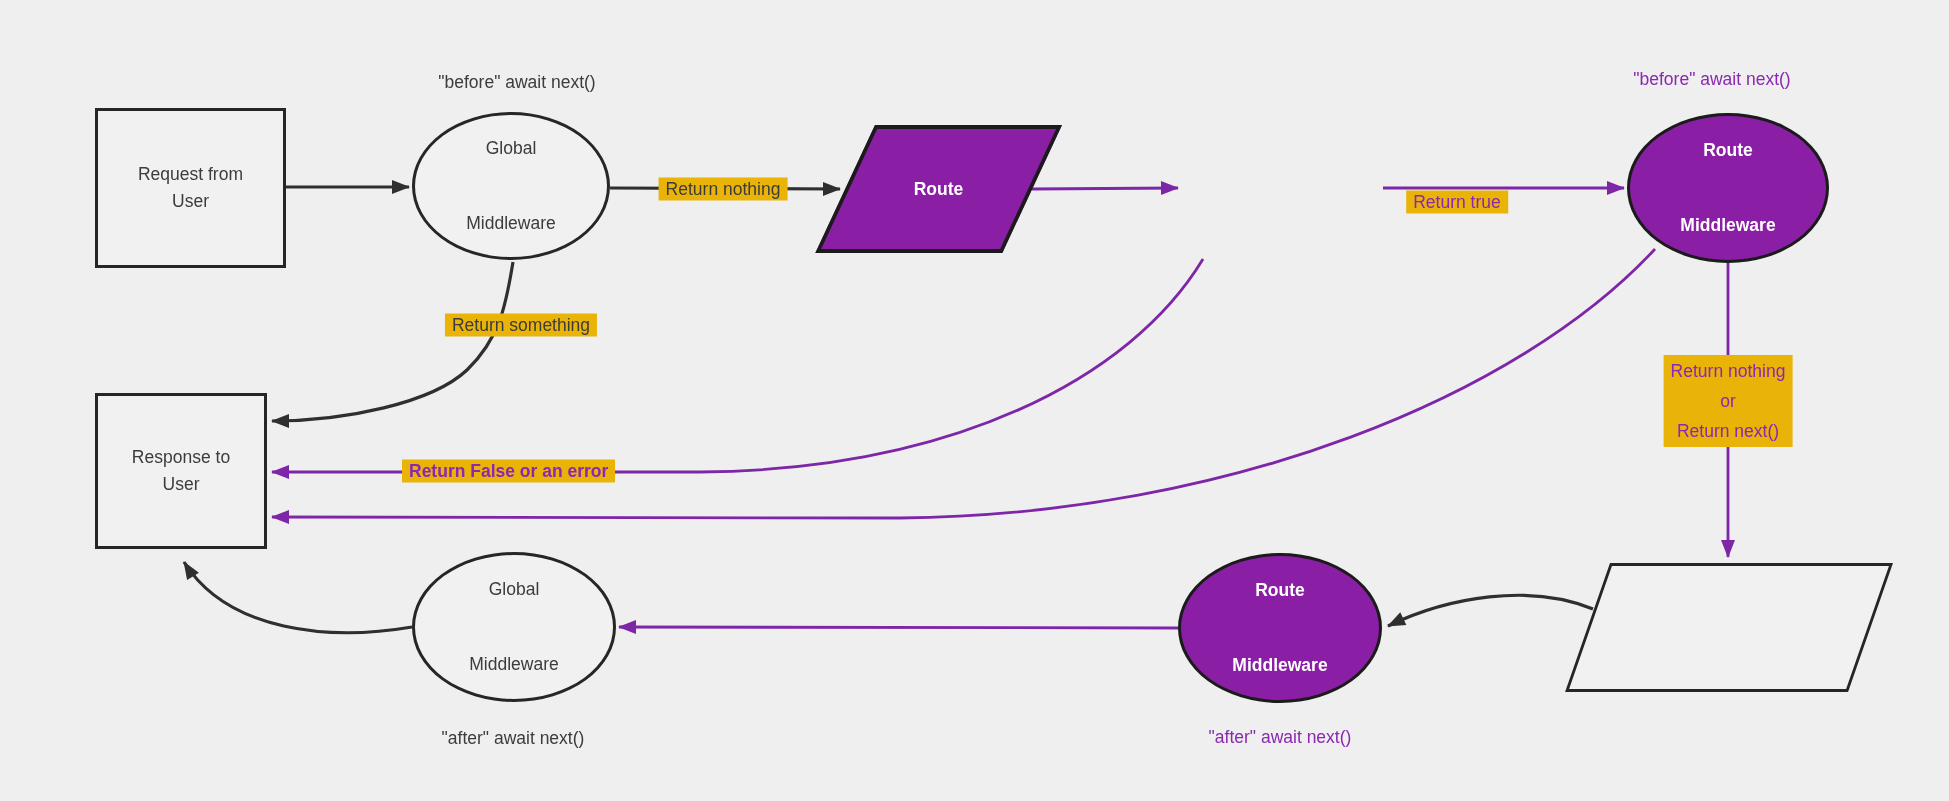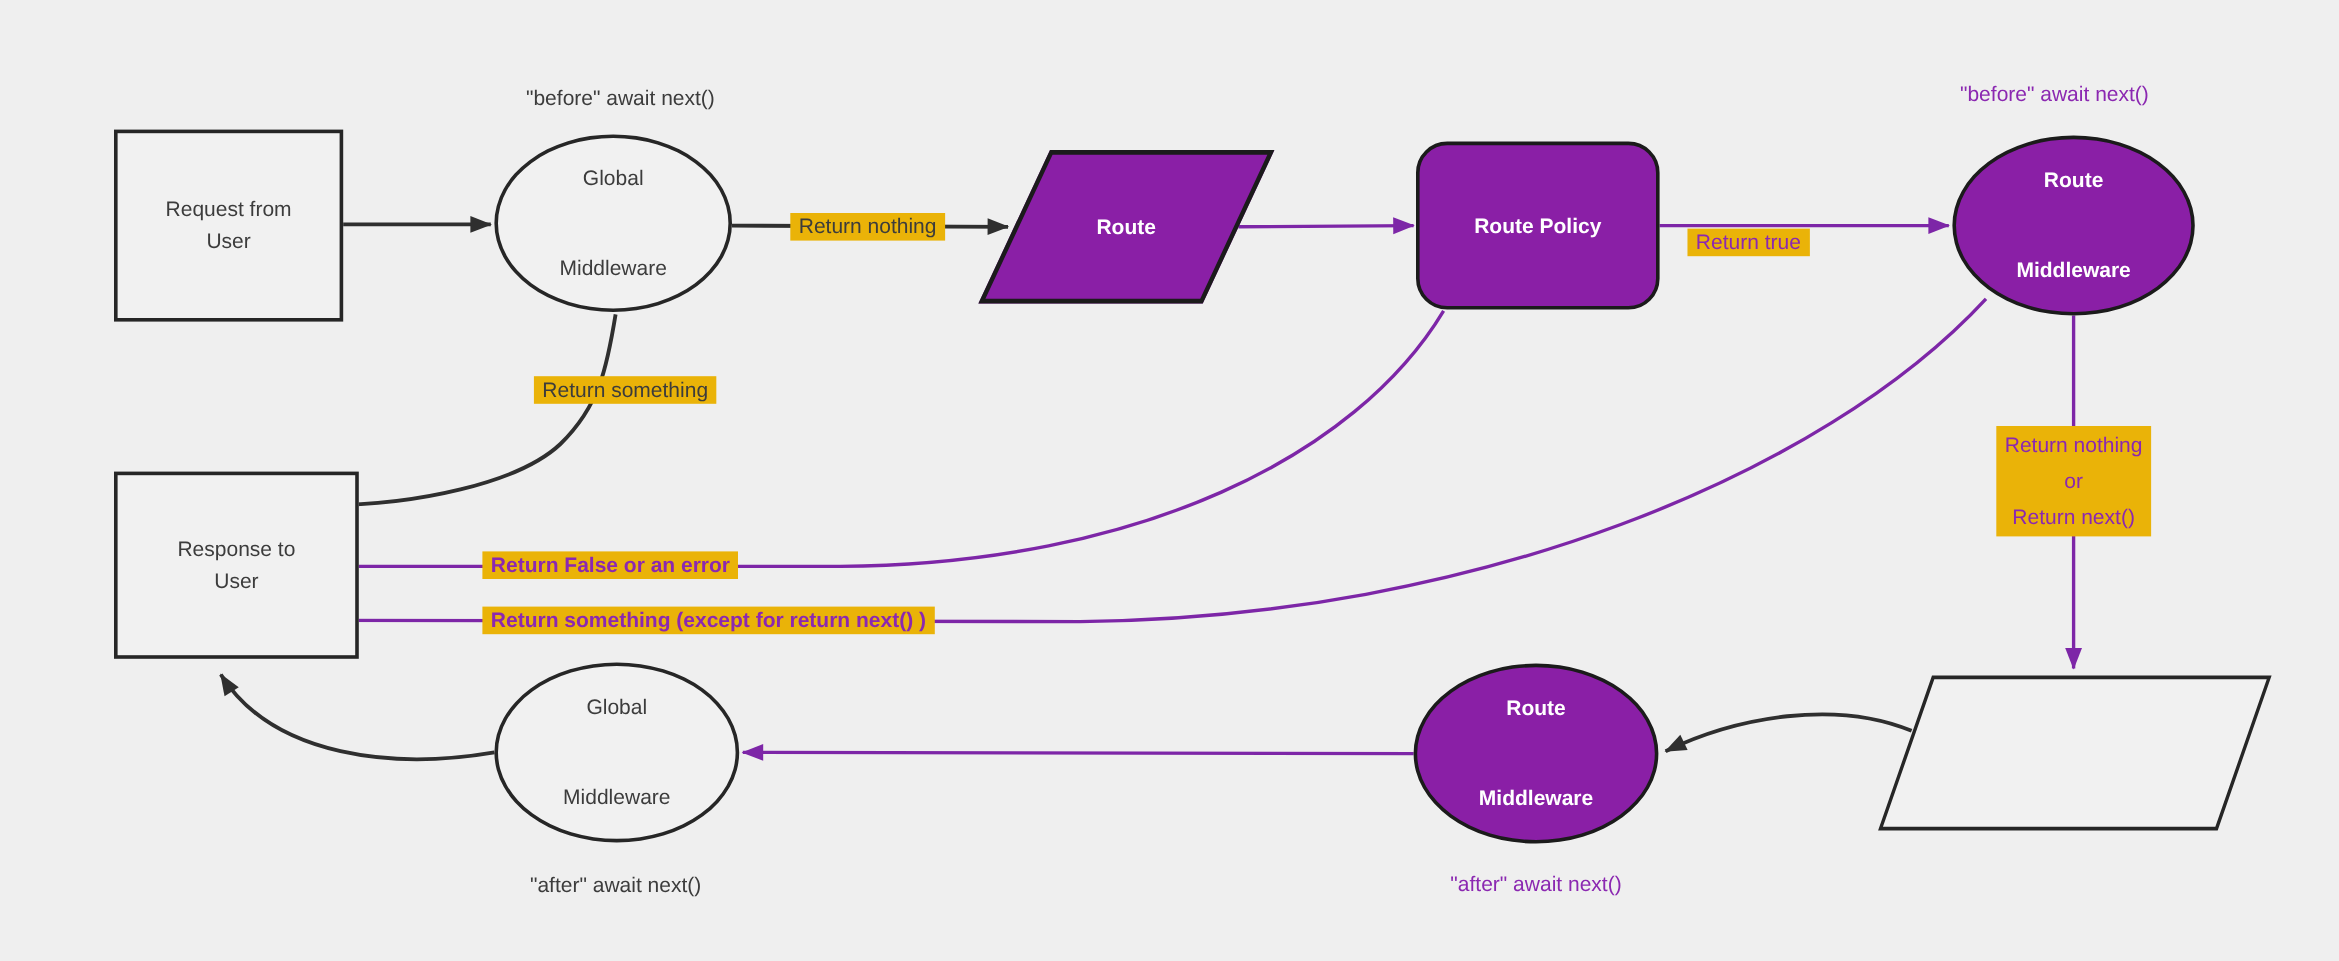--- a/index.html
+++ b/index.html
@@ -61,42 +61,39 @@
   <div class="node ellipse" style="left:412px;top:112px;width:198px;height:148px;">
     <span>Global</span>
     <span>Middleware</span>
   </div>
 
   <div class="para purple-fill" style="left:875px;top:125px;width:187px;height:128px;border:4px solid #1b1b1b;transform:skewX(-25deg);"></div>
   <div class="para-text" style="left:815px;top:125px;width:247px;height:128px;color:#ffffff;font-weight:bold;font-size:17.5px;">
     <span>Route</span>
   </div>
 
-  <div class="node rect purple-fill" style="left:1180px;top:118px;width:203px;height:140px;border-radius:26px;">
-    <span>Route Policy</span>
-  </div>
 
   <div class="node ellipse purple-fill" style="left:1627px;top:113px;width:202px;height:150px;">
     <span>Route</span>
     <span>Middleware</span>
   </div>
 
   <div class="para rect" style="left:1610px;top:563px;width:283px;height:129px;transform:skewX(-19.2deg);"></div>
 
   <div class="node ellipse purple-fill" style="left:1178px;top:553px;width:204px;height:150px;">
     <span>Route</span>
     <span>Middleware</span>
   </div>
 
   <div class="node ellipse" style="left:412px;top:552px;width:204px;height:150px;">
     <span>Global</span>
     <span>Middleware</span>
   </div>
 
-  <div class="node rect" style="left:95px;top:393px;width:204px;height:156px;">
+  <div class="node rect" style="left:95px;top:393px;width:172px;height:156px;">
     <span>Response to</span>
     <span>User</span>
   </div>
 
   <div class="elabel no-bg" style="left:517px;top:82px;">"before" await next()</div>
 
   <div class="elabel" style="left:723px;top:189px;">Return nothing</div>
 
   <div class="elabel purple-text" style="left:1457px;top:202px;">Return true</div>
 
@@ -105,19 +102,18 @@
   <div class="elabel purple-text center-lines" style="left:1728px;top:401px;">
     <div>Return nothing</div>
     <div>or</div>
     <div>Return next()</div>
   </div>
 
   <div class="elabel" style="left:501px;top:325px;margin-left:20px;">Return something</div>
 
   <div class="elabel purple-text left-align" style="left:402px;top:471px;">Return False or an error</div>
 
-  <div class="elabel purple-text left-align" style="left:402px;top:517px;">Return something (except for return next() )</div>
 
   <div class="elabel no-bg purple-text" style="left:1280px;top:737px;">"after" await next()</div>
 
   <div class="elabel no-bg" style="left:513px;top:738px;">"after" await next()</div>
 
 </div>
 
 </body></html>

